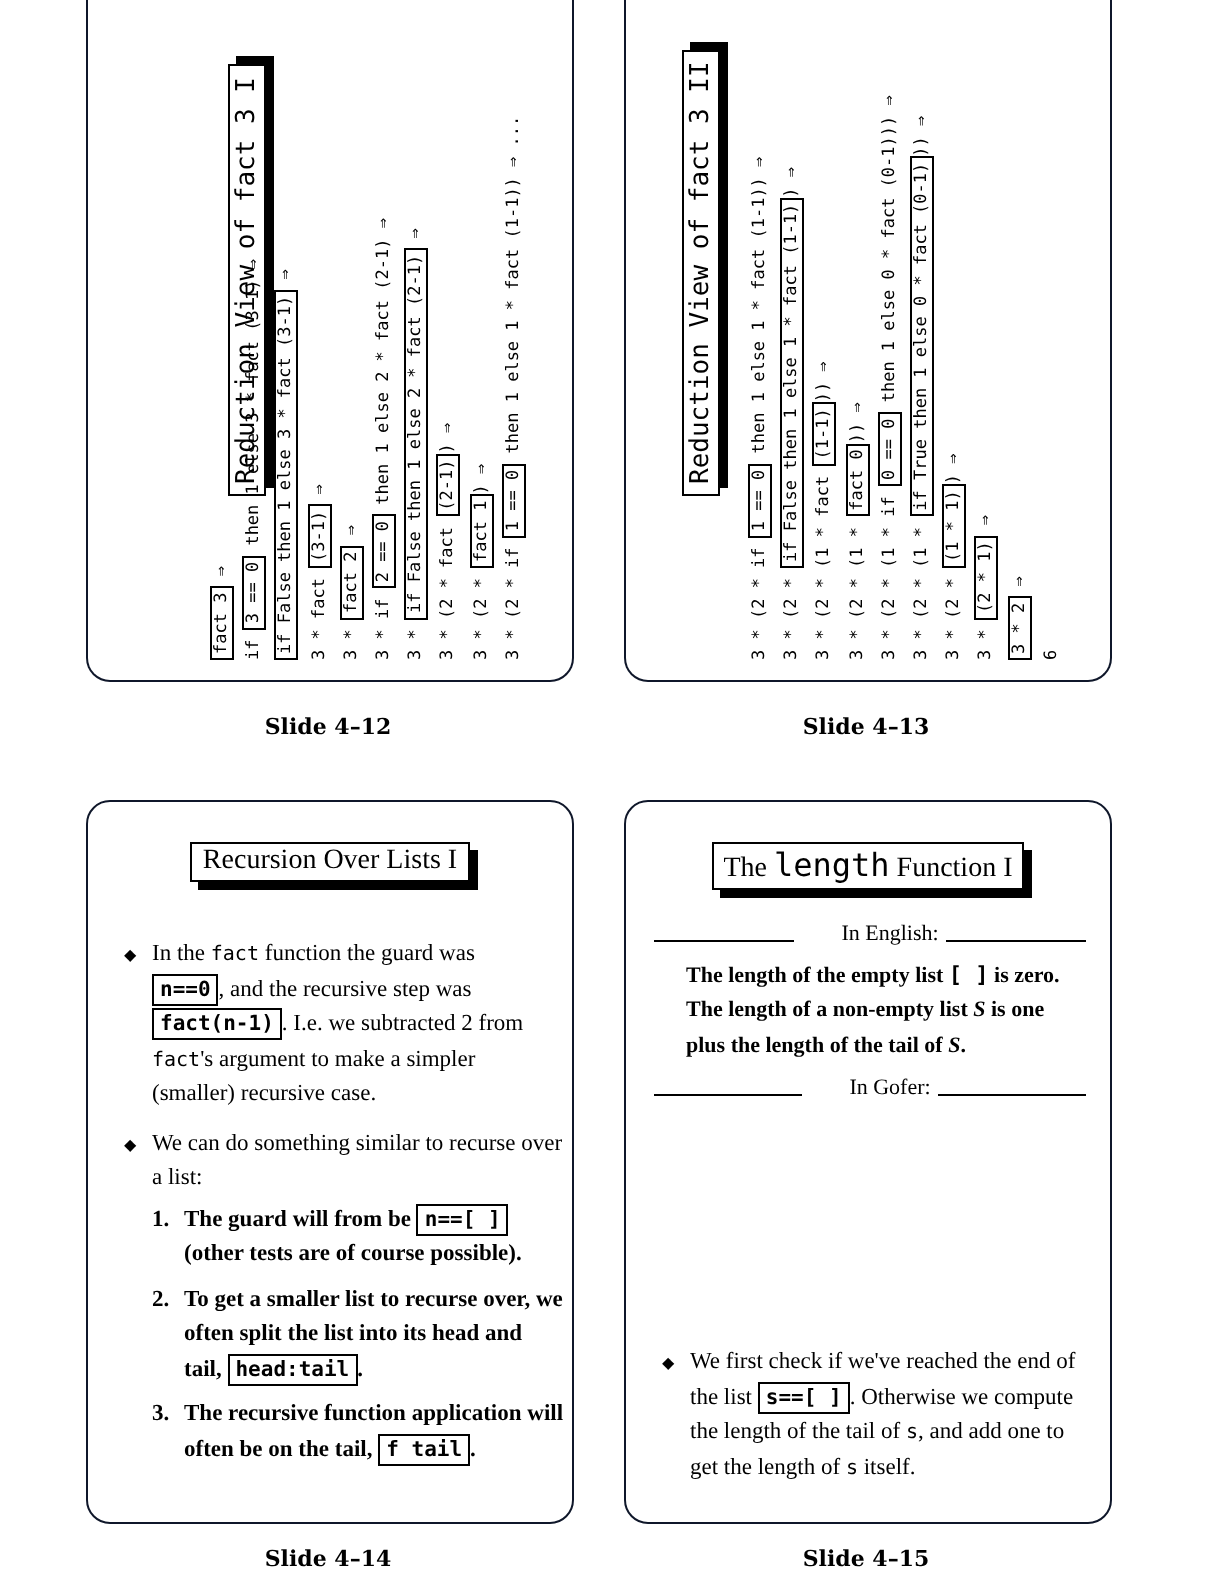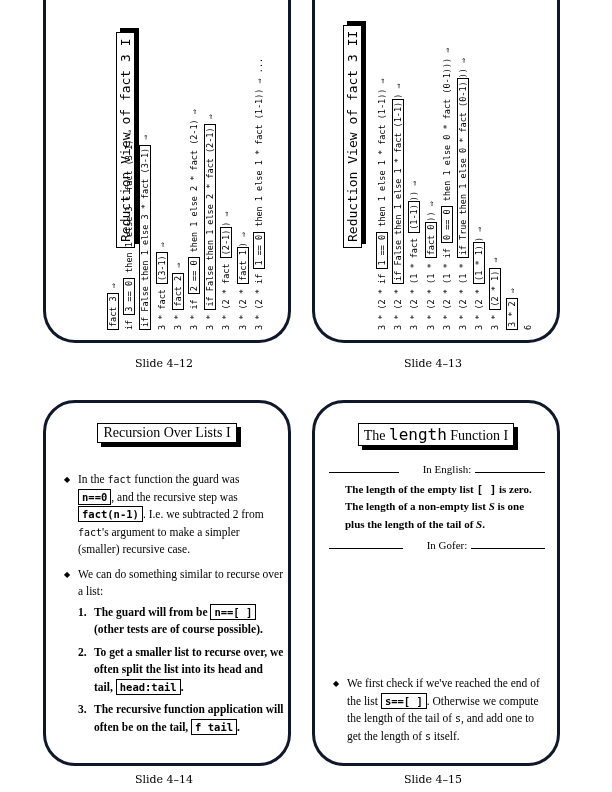--- a/index.html
+++ b/index.html
@@ -1,19 +1,19 @@
 <!DOCTYPE html>
 <html><head>
 <meta charset="utf-8">
 <style>
   html, body { margin:0; padding:0; background:#fff; }
   body { width:612px; height:792px; position:relative; overflow:hidden; font-family:"Liberation Serif", serif; color:#000; }
-  .card { position:absolute; border:3px solid #0f172a; border-radius:32px; background:#fff; }
+  .card { position:absolute; border:1px solid #0f172a; border-radius:12px; background:#fff; }
   .card.top { border-top:none; border-top-left-radius:0; border-top-right-radius:0; }
-  .caption { position:absolute; font-family:"DejaVu Serif", serif; font-weight:normal; font-size:11px; text-align:center; width:200px; }
+  .caption { position:absolute; font-family:"DejaVu Serif", serif; font-weight:bold; font-size:11px; text-align:center; width:200px; }
   .title-box { display:inline-block; border:1px solid #000; padding:1px 5px; background:#fff; box-shadow:4px 4px 0 #000; font-size:14px; }
   .rot { position:absolute; transform-origin:0 0; transform:rotate(-90deg); white-space:nowrap; }
   .mono { font-family:"DejaVu Sans Mono", monospace; }
   .redline { position:absolute; font-family:"DejaVu Sans Mono", monospace; font-size:8.5px; white-space:nowrap; transform-origin:0 0; transform:rotate(-90deg); }
   .bx { border:1px solid #000; padding:0 2px; }
   .content { position:absolute; font-size:11.5px; line-height:17.5px; }
   ul.bul { list-style:none; margin:0; padding:0; }
   ul.bul > li { position:relative; padding-left:14px; margin-bottom:7px; }
   ul.bul > li::before { content:"\25C6"; position:absolute; left:0; top:0; font-size:8px; }
   ol.num { margin:3px 0 0 0; padding:0 0 0 22px; }

